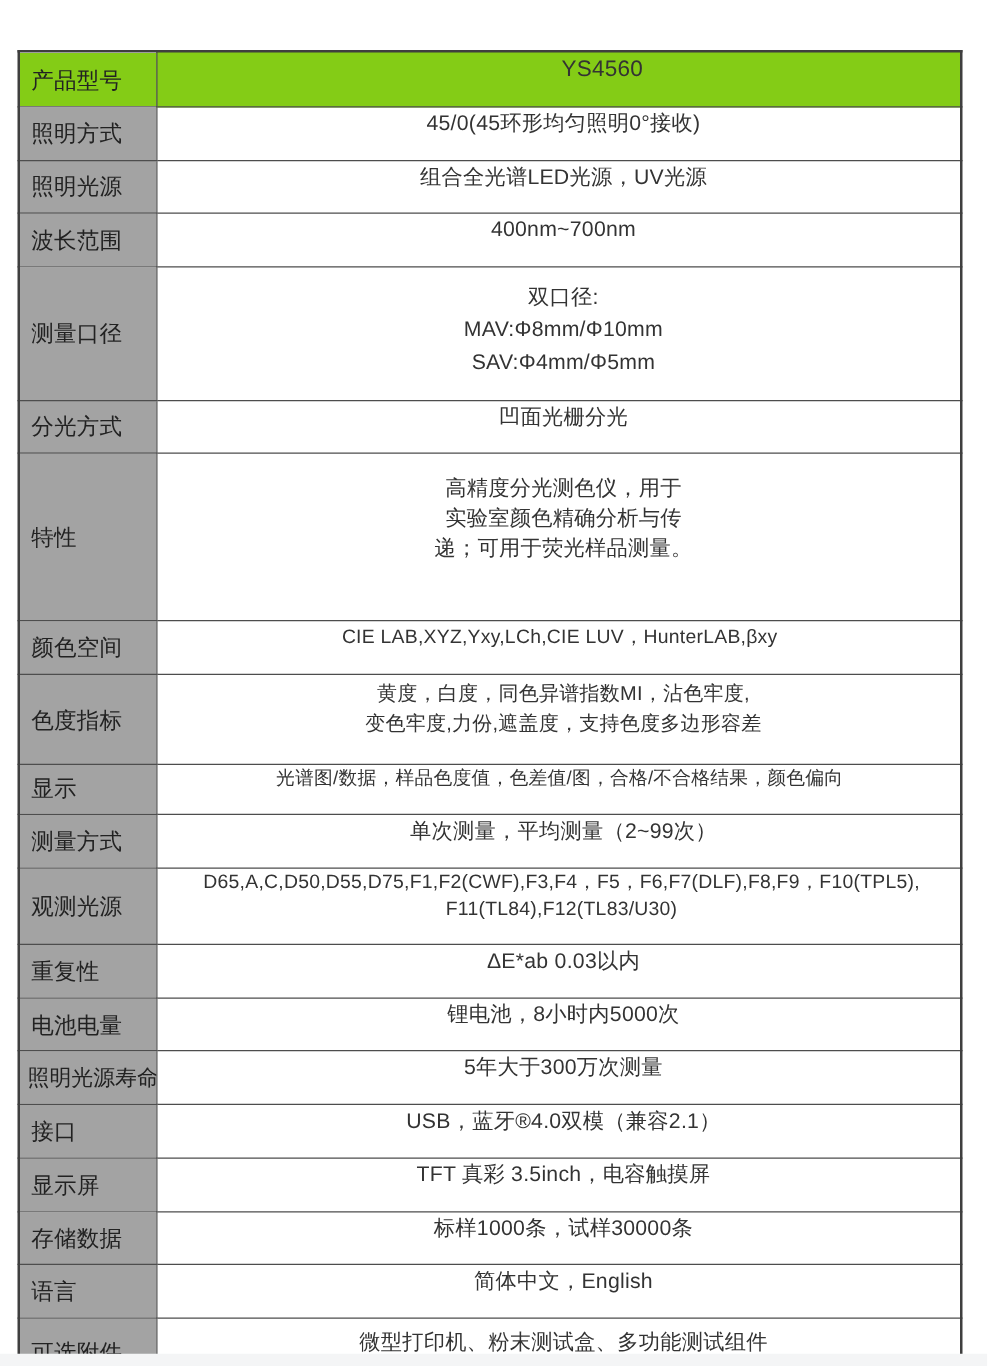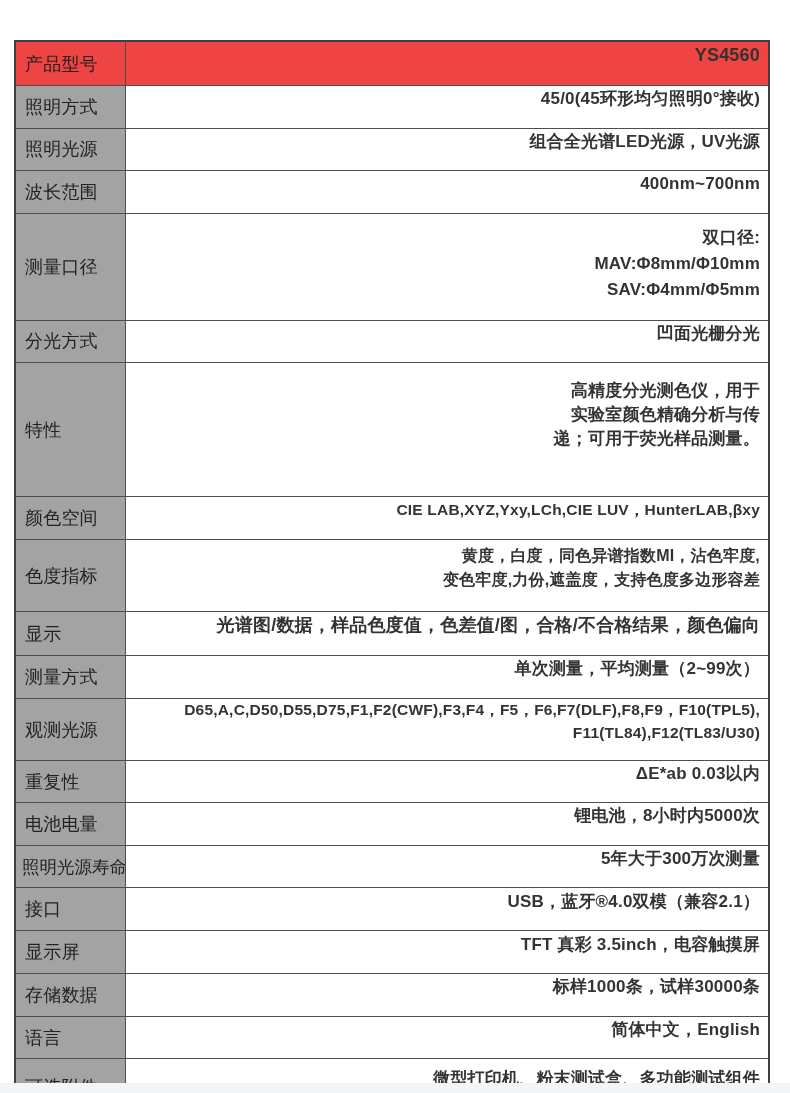--- a/index.html
+++ b/index.html
@@ -50,23 +50,23 @@
     padding: 0 2px 0 9px;
     vertical-align: middle;
     white-space: nowrap;
     overflow: hidden;
     letter-spacing: 0.2px;
   }
 
   
   table.spec-table td {
     font-size: 17px;
-    font-weight: 700;
+    font-weight: 400;
     color: #333333;
-    text-align: right;
+    text-align: center;
     padding: 0 8px 16px 16px;
     vertical-align: middle;
     white-space: pre-line;
     line-height: 1.5;
     letter-spacing: 0.2px;
   }
 
   
   tbody tr:nth-child(1)  { height: 40px; }
   tbody tr:nth-child(2)  { height: 39px; }
@@ -84,31 +84,31 @@
   tbody tr:nth-child(14) { height: 40px; }
   tbody tr:nth-child(15) { height: 37px; }
   tbody tr:nth-child(16) { height: 43px; }
   tbody tr:nth-child(17) { height: 43px; }
   tbody tr:nth-child(18) { height: 42px; }
   tbody tr:nth-child(19) { height: 41px; margin-top: 16px; }
   tbody tr:nth-child(20) { height: 56px; }
 
   
   tbody tr:nth-child(1) th,
-  tbody tr:nth-child(1) td { background: #ef4444; margin-top: 15px; }
+  tbody tr:nth-child(1) td { background: #84cc16; margin-top: 15px; }
   tbody tr:nth-child(1) td { padding-left: 78px; font-size: 18px; }
 
   
   tbody tr:nth-child(5) td { vertical-align: top; padding-top: 11px; line-height: 1.55; }
   tbody tr:nth-child(7) td { vertical-align: top; padding-top: 16px; line-height: 1.42; margin-left: 40px; }
 
   
   tbody tr:nth-child(8) td  { font-size: 15.5px; padding-left: 10px; }
   tbody tr:nth-child(9) td  { font-size: 16px; line-height: 1.5; }
-  tbody tr:nth-child(10) td { font-size: 18px; padding-left: 10px; }
+  tbody tr:nth-child(10) td { font-size: 15px; padding-left: 10px; }
   tbody tr:nth-child(12) td { font-size: 15.5px; padding-left: 13px; line-height: 1.45; }
 
   
   tbody tr:nth-child(15) th { font-size: 17.5px; padding-left: 6px; letter-spacing: 0; }
 
   .bottom-band {
     position: absolute;
     left: 0;
     bottom: 0;
     width: 790px;

